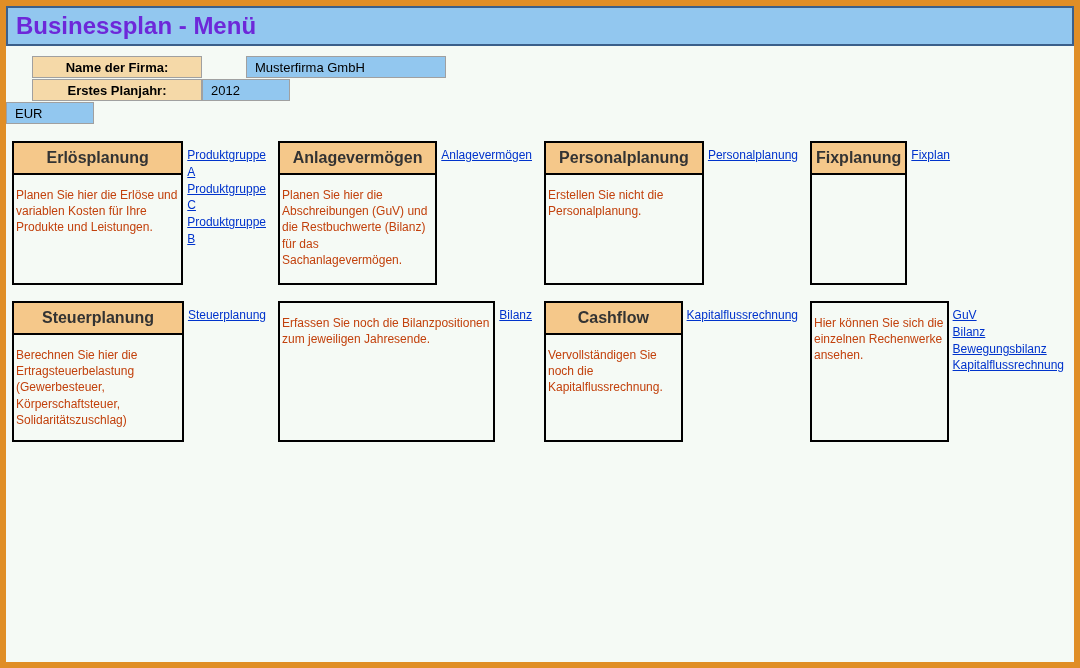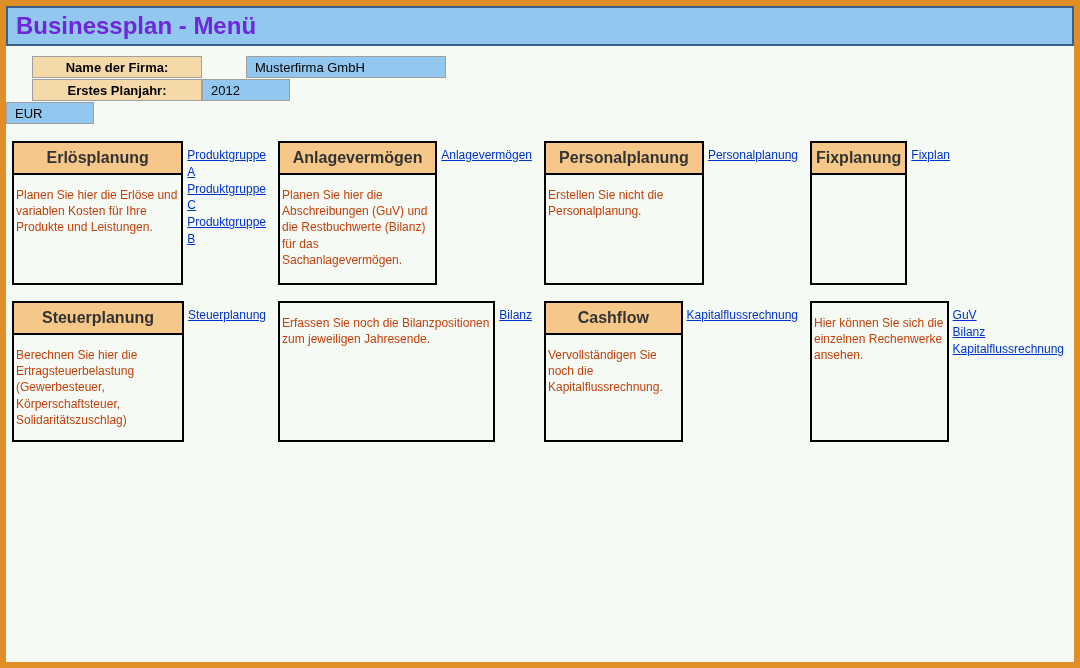--- a/index.html
+++ b/index.html
@@ -205,19 +205,20 @@
       </div>
     </div>
 
     <div class="card">
       <div class="card-inner-border">
         <div class="card-desc">Hier können Sie sich die einzelnen Rechenwerke ansehen.</div>
       </div>
       <div class="card-links">
         <a>GuV</a>
         <a>Bilanz</a>
+        <a>Bewegungsbilanz</a>
         <a>Kapitalflussrechnung</a>
       </div>
     </div>
 
   </div>
 
 </div>
 
 </body></html>

